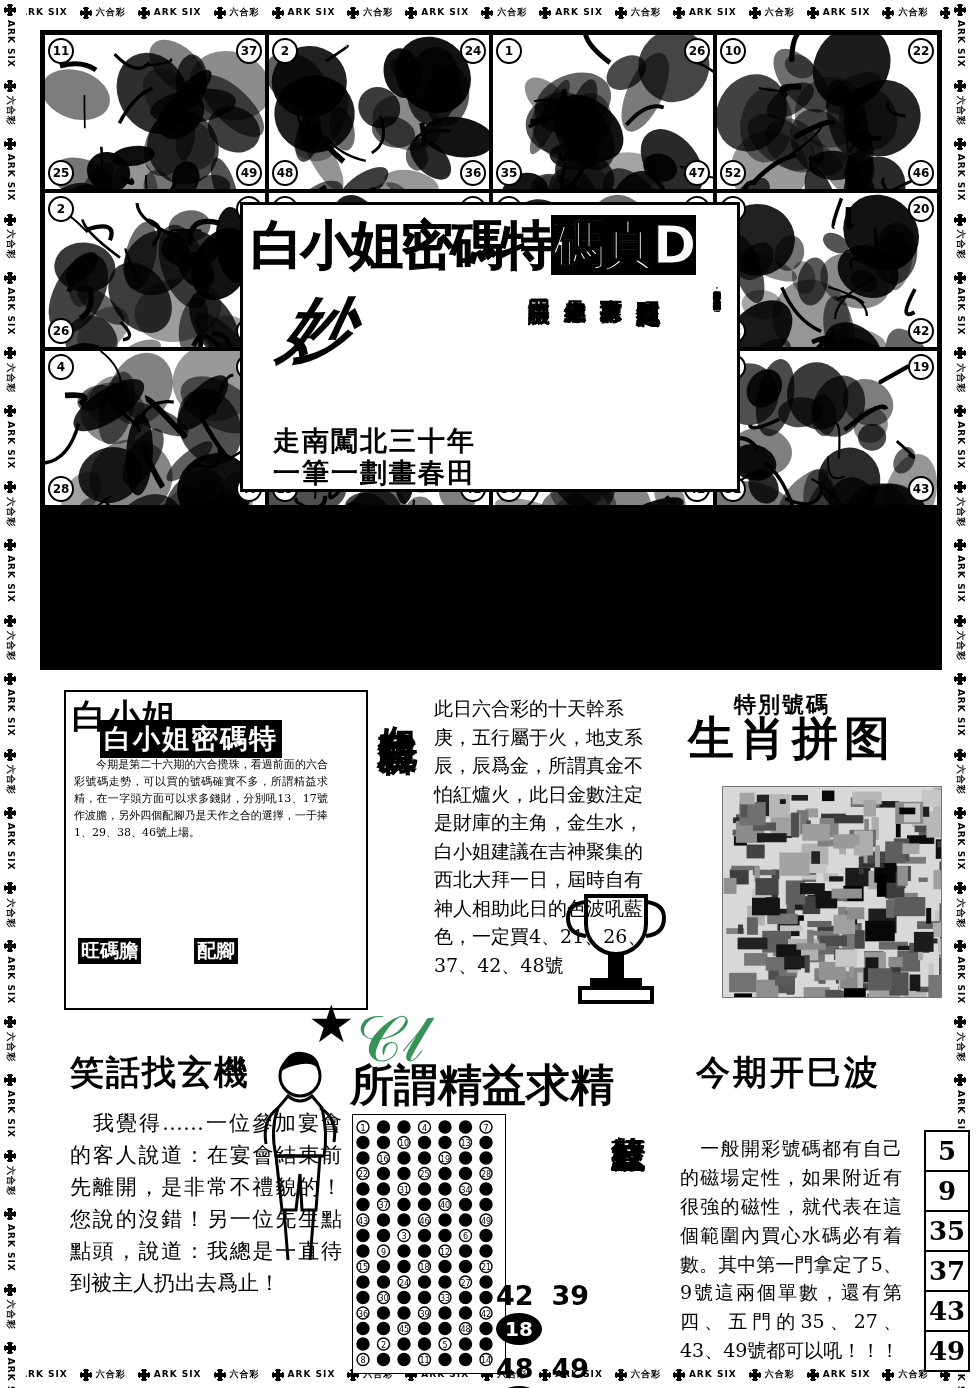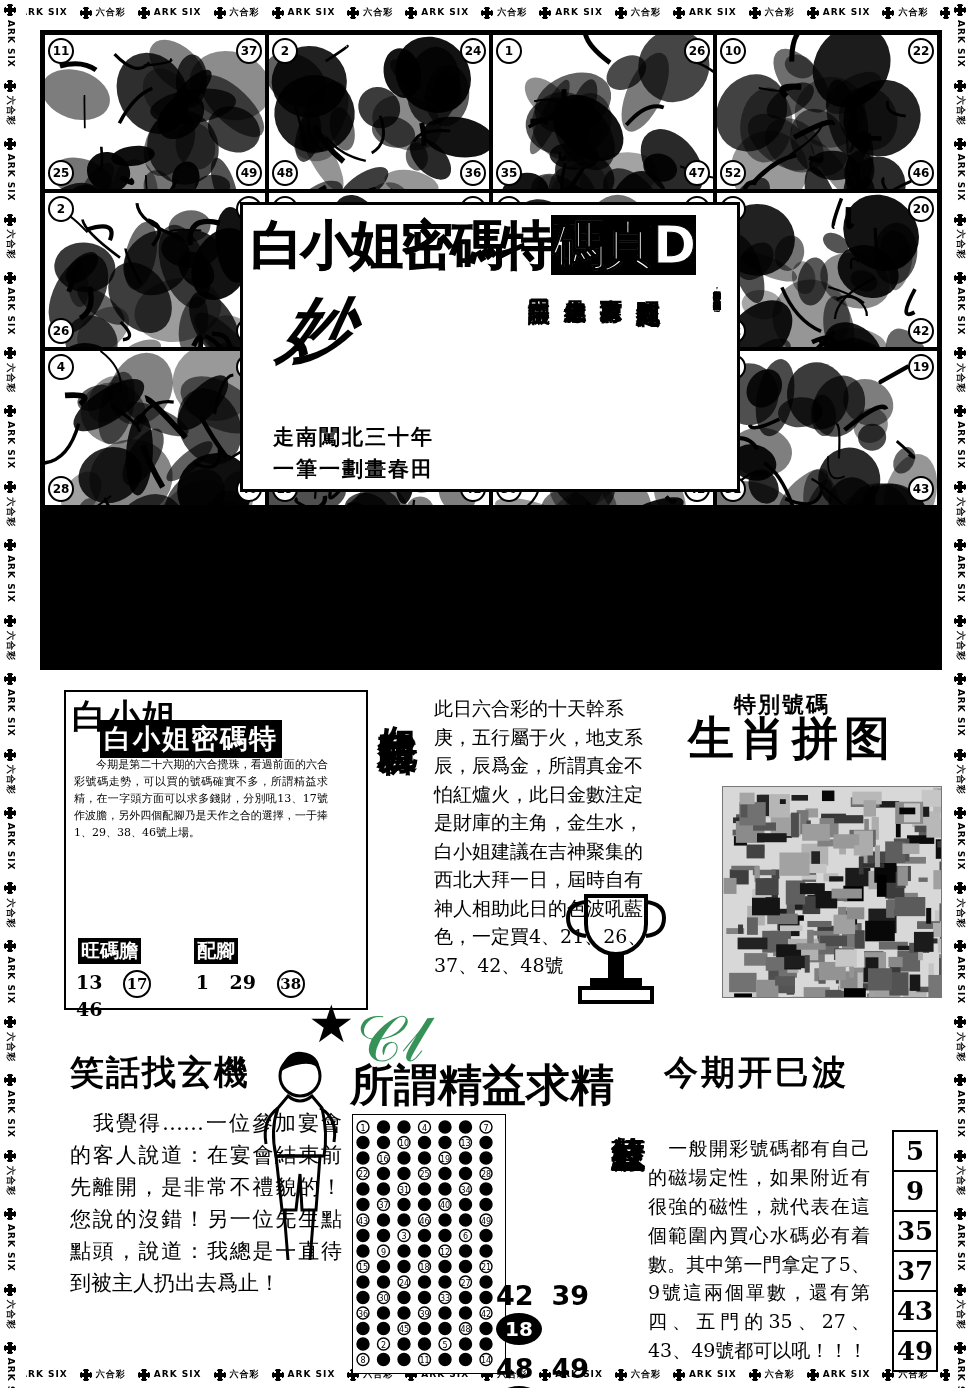--- a/index.html
+++ b/index.html
@@ -41,21 +41,21 @@
   .num.br{right:3px;bottom:3px;}
 
   
   .banner{position:absolute;border:3px solid #000;background:#fff;box-sizing:border-box;z-index:8;}
   .banner-title{position:absolute;left:8px;top:6px;right:8px;height:66px;font-size:52px;font-weight:bold;
      letter-spacing:-2px;color:#000;font-family:"DejaVu Sans",sans-serif;white-space:nowrap;
      -webkit-text-stroke:1px #000;}
   .banner-title .inv{background:#000;color:#fff;padding:0 2px;margin-top:31px;}
   .banner-cursive{position:absolute;left:40px;top:78px;font-size:70px;font-weight:bold;font-style:italic;
      font-family:"DejaVu Serif",serif;transform:skewX(-12deg);}
-  .banner-line{position:absolute;font-size:21px;font-weight:bold;font-family:Liberation Serif, serif;white-space:nowrap;letter-spacing:2px;}
+  .banner-line{position:absolute;font-size:27px;font-weight:bold;font-family:Liberation Serif, serif;white-space:nowrap;letter-spacing:2px;}
   .vcol{position:absolute;writing-mode:vertical-rl;font-family:"DejaVu Serif",serif;font-weight:bold;line-height:1.05;}
 
   
   .panel{position:absolute;box-sizing:border-box;}
   .txt{font-family:"DejaVu Serif",serif;color:#000;}
 
   .p1{left:38px;top:664px;width:304px;height:320px;border:2px solid #000;background:#fff;}
   .p1-head{position:absolute;left:6px;top:2px;font-size:34px;font-weight:bold;font-family:"DejaVu Serif",serif;letter-spacing:1px;}
   .p1-sub{position:absolute;left:34px;top:28px;font-size:27px;font-weight:bold;background:#000;color:#fff;padding:1px 4px;letter-spacing:2px;}
   .p1-body{position:absolute;left:8px;top:64px;width:254px;font-size:11px;line-height:1.55;text-align:justify;}
@@ -82,21 +82,21 @@
   .p5{position:absolute;left:322px;top:1016px;width:298px;height:330px;}
   .p5-title{position:absolute;left:2px;top:14px;font-size:44px;font-weight:bold;font-family:"DejaVu Serif",serif;letter-spacing:0px;white-space:nowrap;}
   .p5-cols{position:absolute;right:0px;top:68px;width:132px;height:120px;}
   .p5-col{float:right;width:42px;font-size:34px;font-weight:bold;font-family:"DejaVu Serif",serif;writing-mode:vertical-rl;line-height:1.0;}
   .p5-grid{position:absolute;left:4px;top:72px;width:152px;height:258px;border:1px solid #000;overflow:hidden;background:#fff;}
   .p5-nums{position:absolute;right:0px;top:238px;width:150px;font-size:27px;font-weight:bold;font-family:"DejaVu Sans",sans-serif;}
   .p5-nums div{margin-bottom:8px;}
   .p5-nums span{display:inline-block;width:46px;}
   .dotnum{display:inline-block;width:32px;height:32px;border-radius:50%;background:#000;color:#fff;text-align:center;line-height:32px;font-size:20px;}
 
-  .p6{position:absolute;left:620px;top:1012px;width:292px;height:334px;}
+  .p6{position:absolute;left:652px;top:1012px;width:292px;height:334px;}
   .p6-title{position:absolute;left:18px;top:12px;font-size:34px;font-weight:bold;font-family:"DejaVu Serif",serif;letter-spacing:3px;}
   .p6-body{position:absolute;left:2px;top:96px;width:222px;font-size:19px;line-height:1.52;font-family:"DejaVu Serif",serif;text-align:justify;}
   .p6-col{position:absolute;right:0px;top:92px;width:42px;border:2px solid #000;background:#fff;}
   .p6-col div{height:38px;line-height:38px;text-align:center;font-size:26px;font-weight:bold;border-bottom:2px solid #000;font-family:"DejaVu Serif",serif;}
   .p6-col div:last-child{border-bottom:none;}
   .star{position:absolute;left:282px;top:972px;font-size:52px;line-height:1;}
   .bigsw{position:absolute;left:330px;top:976px;font-size:64px;font-family:"DejaVu Serif",serif;color:#15803d;opacity:.85;}
   .lady{position:absolute;left:222px;top:1020px;width:100px;height:230px;}
 </style>
 </head>
@@ -712,28 +712,20 @@
       <div class="vcol" style="right:186px;top:78px;height:180px;font-size:22px;">二門讓它三門贏</div>
       <div class="vcol" style="right:16px;top:80px;height:150px;font-size:8px;width:52px;color:#000;">白小姐特別為數種重點場詩，敬奉精選錄意 懷您尚中我說密碼</div>
     </div>
 
     <div class="panel p1 txt">
       <div class="p1-head">白小姐</div>
       <div class="p1-sub">白小姐密碼特</div>
       <div class="p1-body">　　今期是第二十六期的六合攪珠，看過前面的六合彩號碼走勢，可以買的號碼確實不多，所謂精益求精，在一字頭方面可以求多錢財，分別吼13、17號作波膽，另外四個配腳乃是天作之合的選擇，一于捧1、29、38、46號上場。</div>
       <div class="p1-lbl" style="left:12px;">旺碼膽</div>
       <div class="p1-lbl" style="left:128px;">配腳</div>
-      <div class="p1-nums">
-        <span>13</span>
-        <span class="circ">17</span>
-        <span style="margin-left:24px">1</span>
-        <span>29</span>
-        <span class="circ">38</span>
-        <span>46</span>
-      </div>
     </div>
 
     <div class="p2-title">白姐色波分析</div>
     <div class="p2-body">此日六合彩的十天幹系庚，五行屬于火，地支系辰，辰爲金，所謂真金不怕紅爐火，此日金數注定是財庫的主角，金生水，白小姐建議在吉神聚集的西北大拜一日，屆時自有神人相助此日的色波吼藍色，一定買4、21、26、37、42、48號</div>
     <svg class="trophy" viewBox="0 0 120 130">
       <path d="M30 12 h60 v28 a30 30 0 0 1 -60 0 z" fill="none" stroke="#000" stroke-width="4"></path>
       <path d="M30 18 q-18 2 -18 16 q0 16 18 18" fill="none" stroke="#000" stroke-width="4"></path>
       <path d="M90 18 q18 2 18 16 q0 16 -18 18" fill="none" stroke="#000" stroke-width="4"></path>
       <rect x="52" y="68" width="16" height="26" fill="#000"></rect>
       <rect x="34" y="94" width="52" height="10" fill="#000"></rect>

